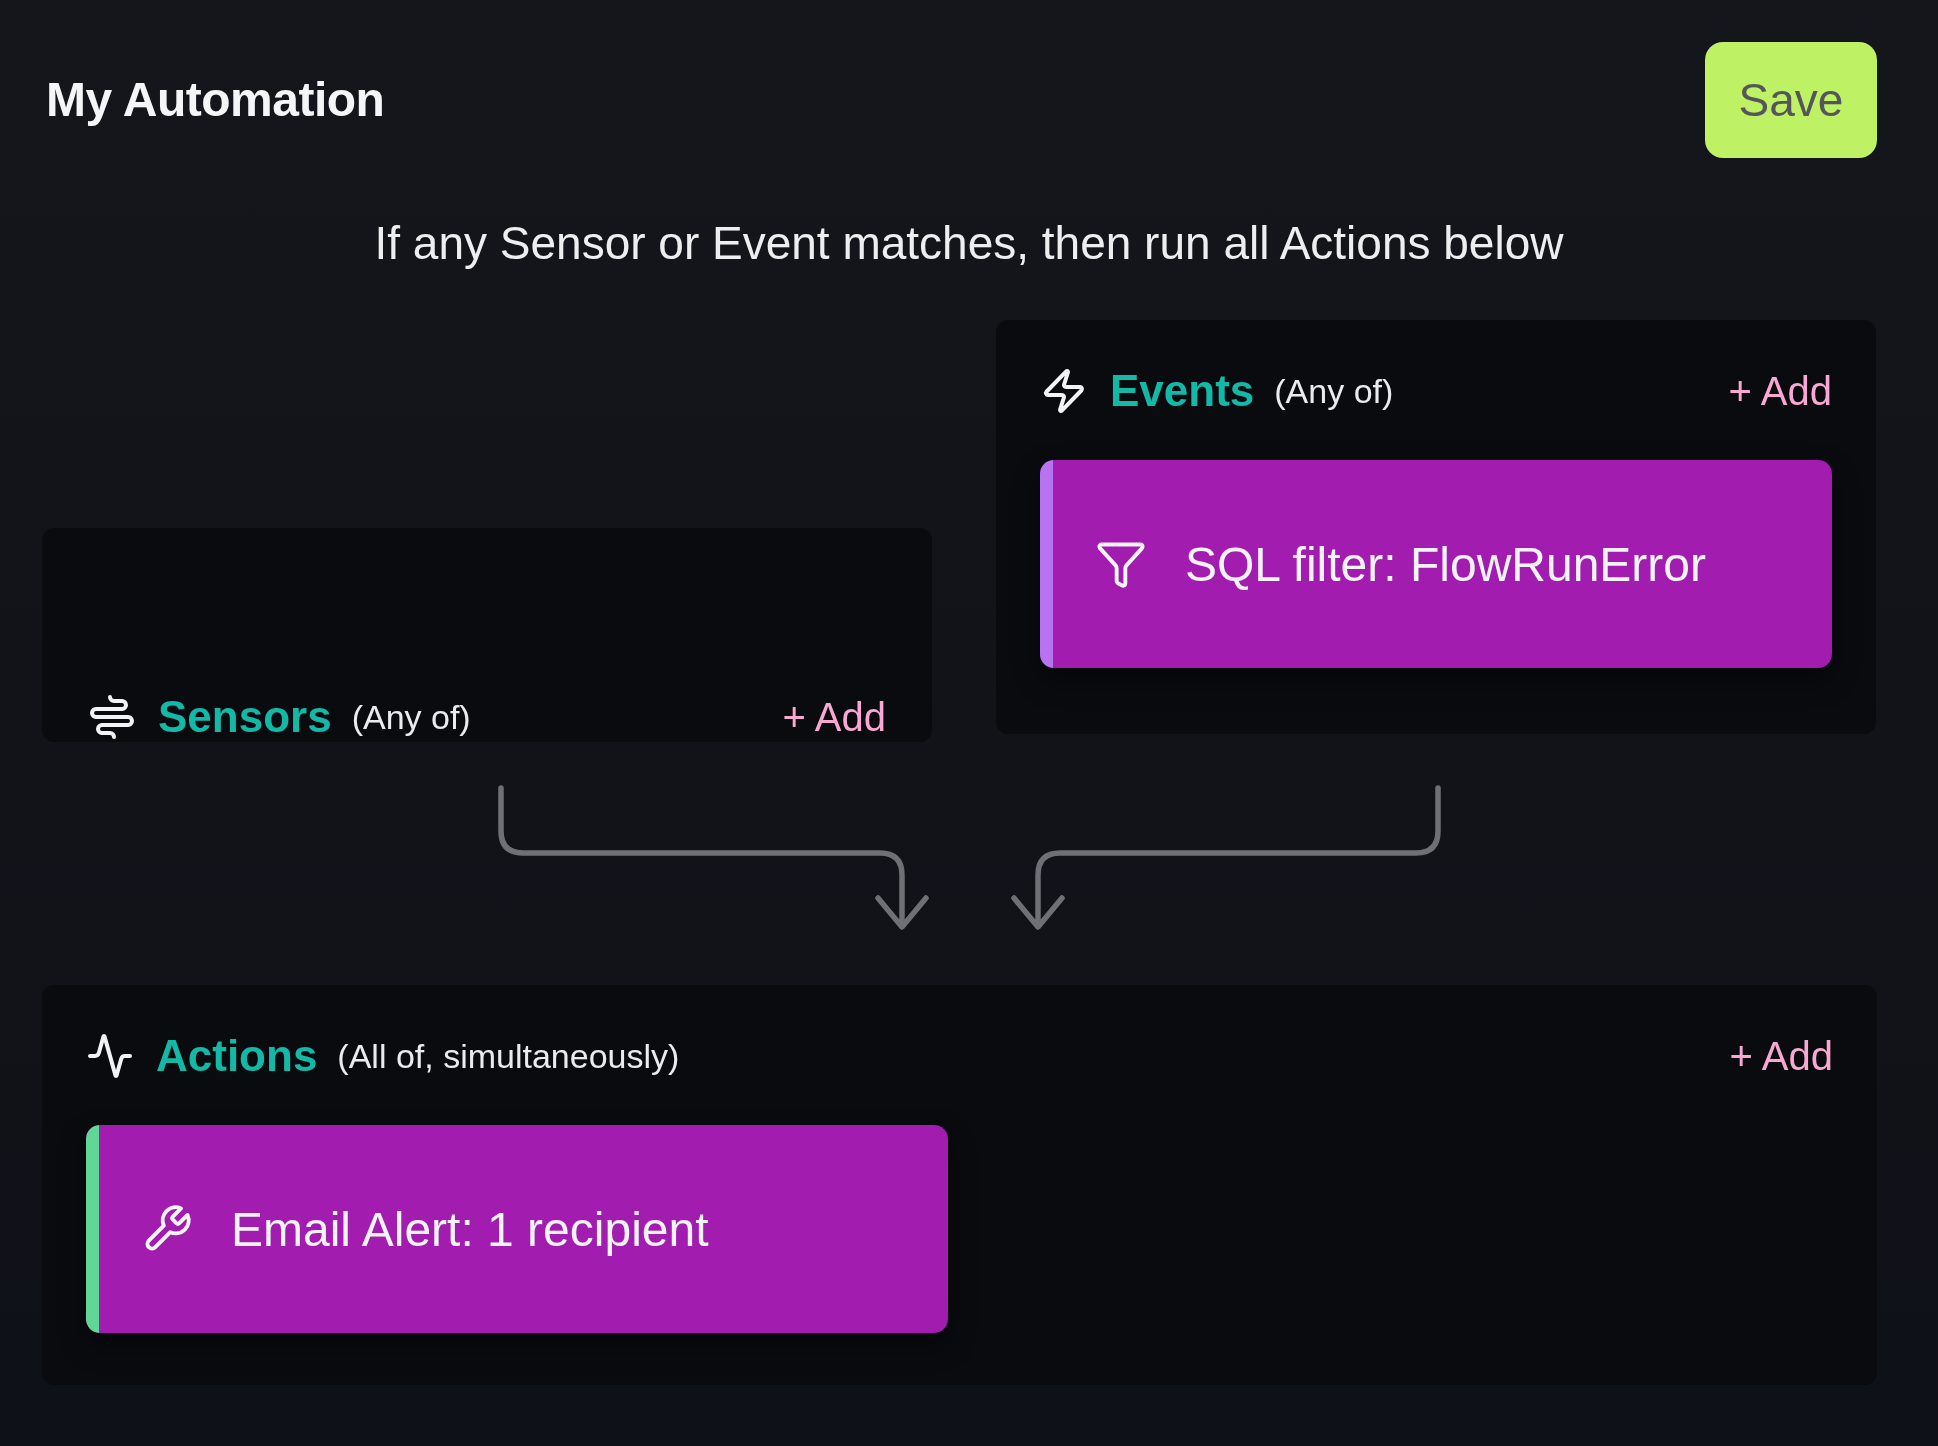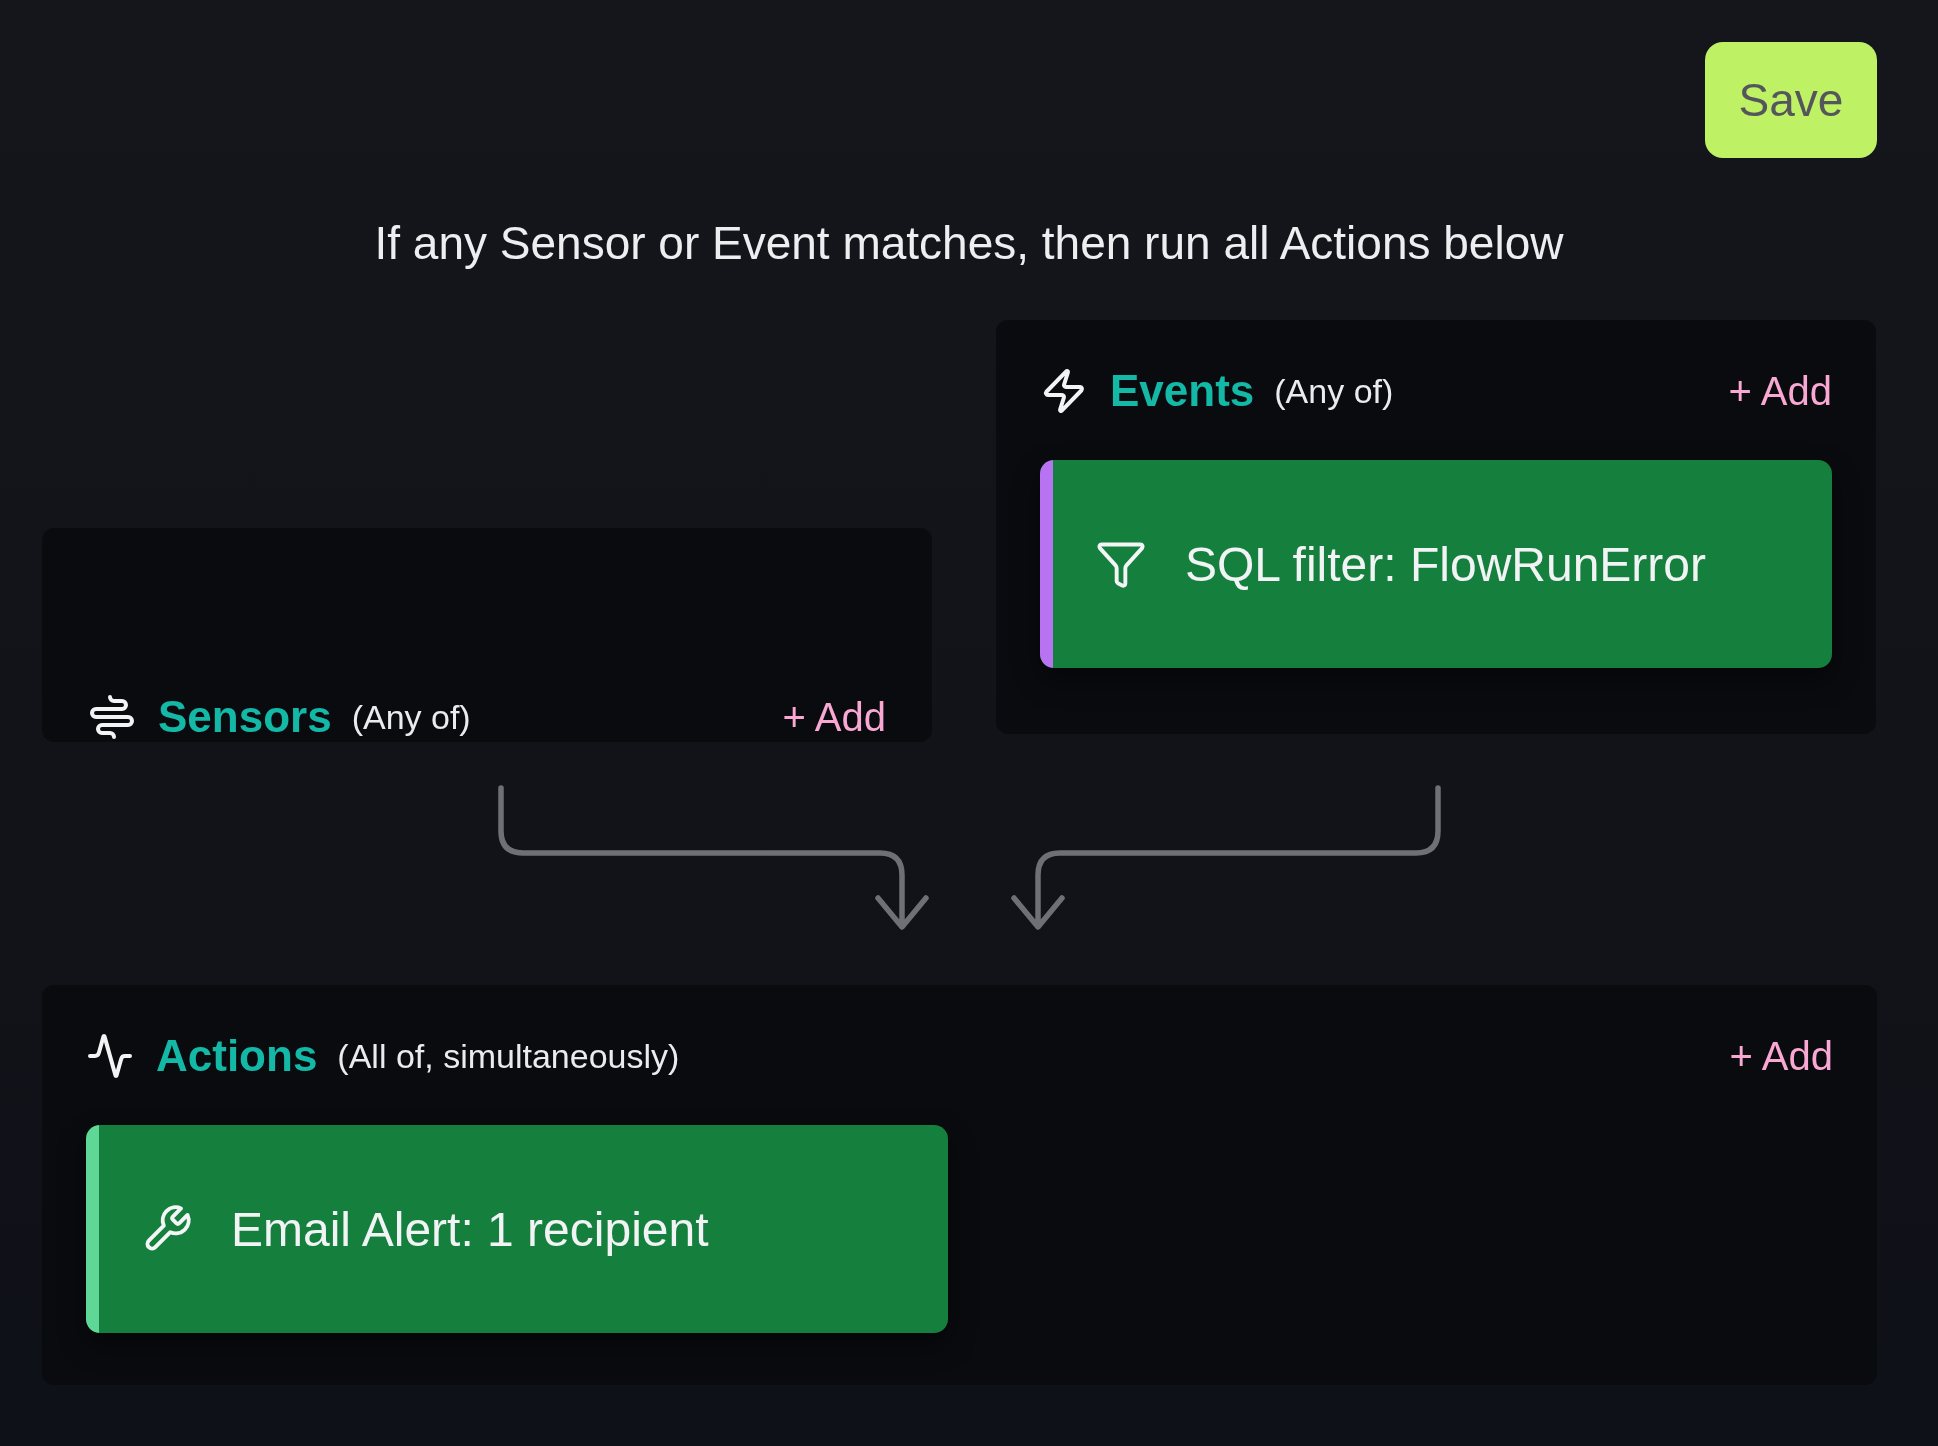--- a/index.html
+++ b/index.html
@@ -68,21 +68,21 @@
   .panel.actions{
     left:42px;top:985px;width:1835px;height:400px;
     padding:46px 44px;
   }
 
   
   .item-card{
     position:relative;
     margin-top:44px;
     height:208px;
-    background:#15803d;
+    background:#a21caf;
     border-radius:14px;
     display:flex;align-items:center;
     padding-left:55px;gap:38px;
     box-sizing:border-box;
     overflow:hidden;
     box-shadow:0 12px 28px rgba(0,0,0,0.45);
     font-size:48px;color:#f2f3f5;
     cursor:pointer;
   }
   .panel.actions .item-card{width:862px;}
@@ -95,20 +95,21 @@
 
   
   .arrows{position:absolute;left:0;top:0;width:1938px;height:1446px;pointer-events:none;}
   .arrows path{fill:none;stroke:currentColor;stroke-width:5.5;stroke-linecap:round;stroke-linejoin:round;}
 </style>
 </head>
 <body>
 
 <div class="canvas">
 
+  <h1 class="page-title">My Automation</h1>
 
   <button class="save-btn" disabled="">Save</button>
 
   <div class="instruction">If any Sensor or Event matches, then run all Actions below</div>
 
   <section class="panel sensors">
     <div class="panel-header">
       <span class="hicon">
         <svg viewBox="0 0 24 24">
             <g transform="rotate(90 12 12)">

